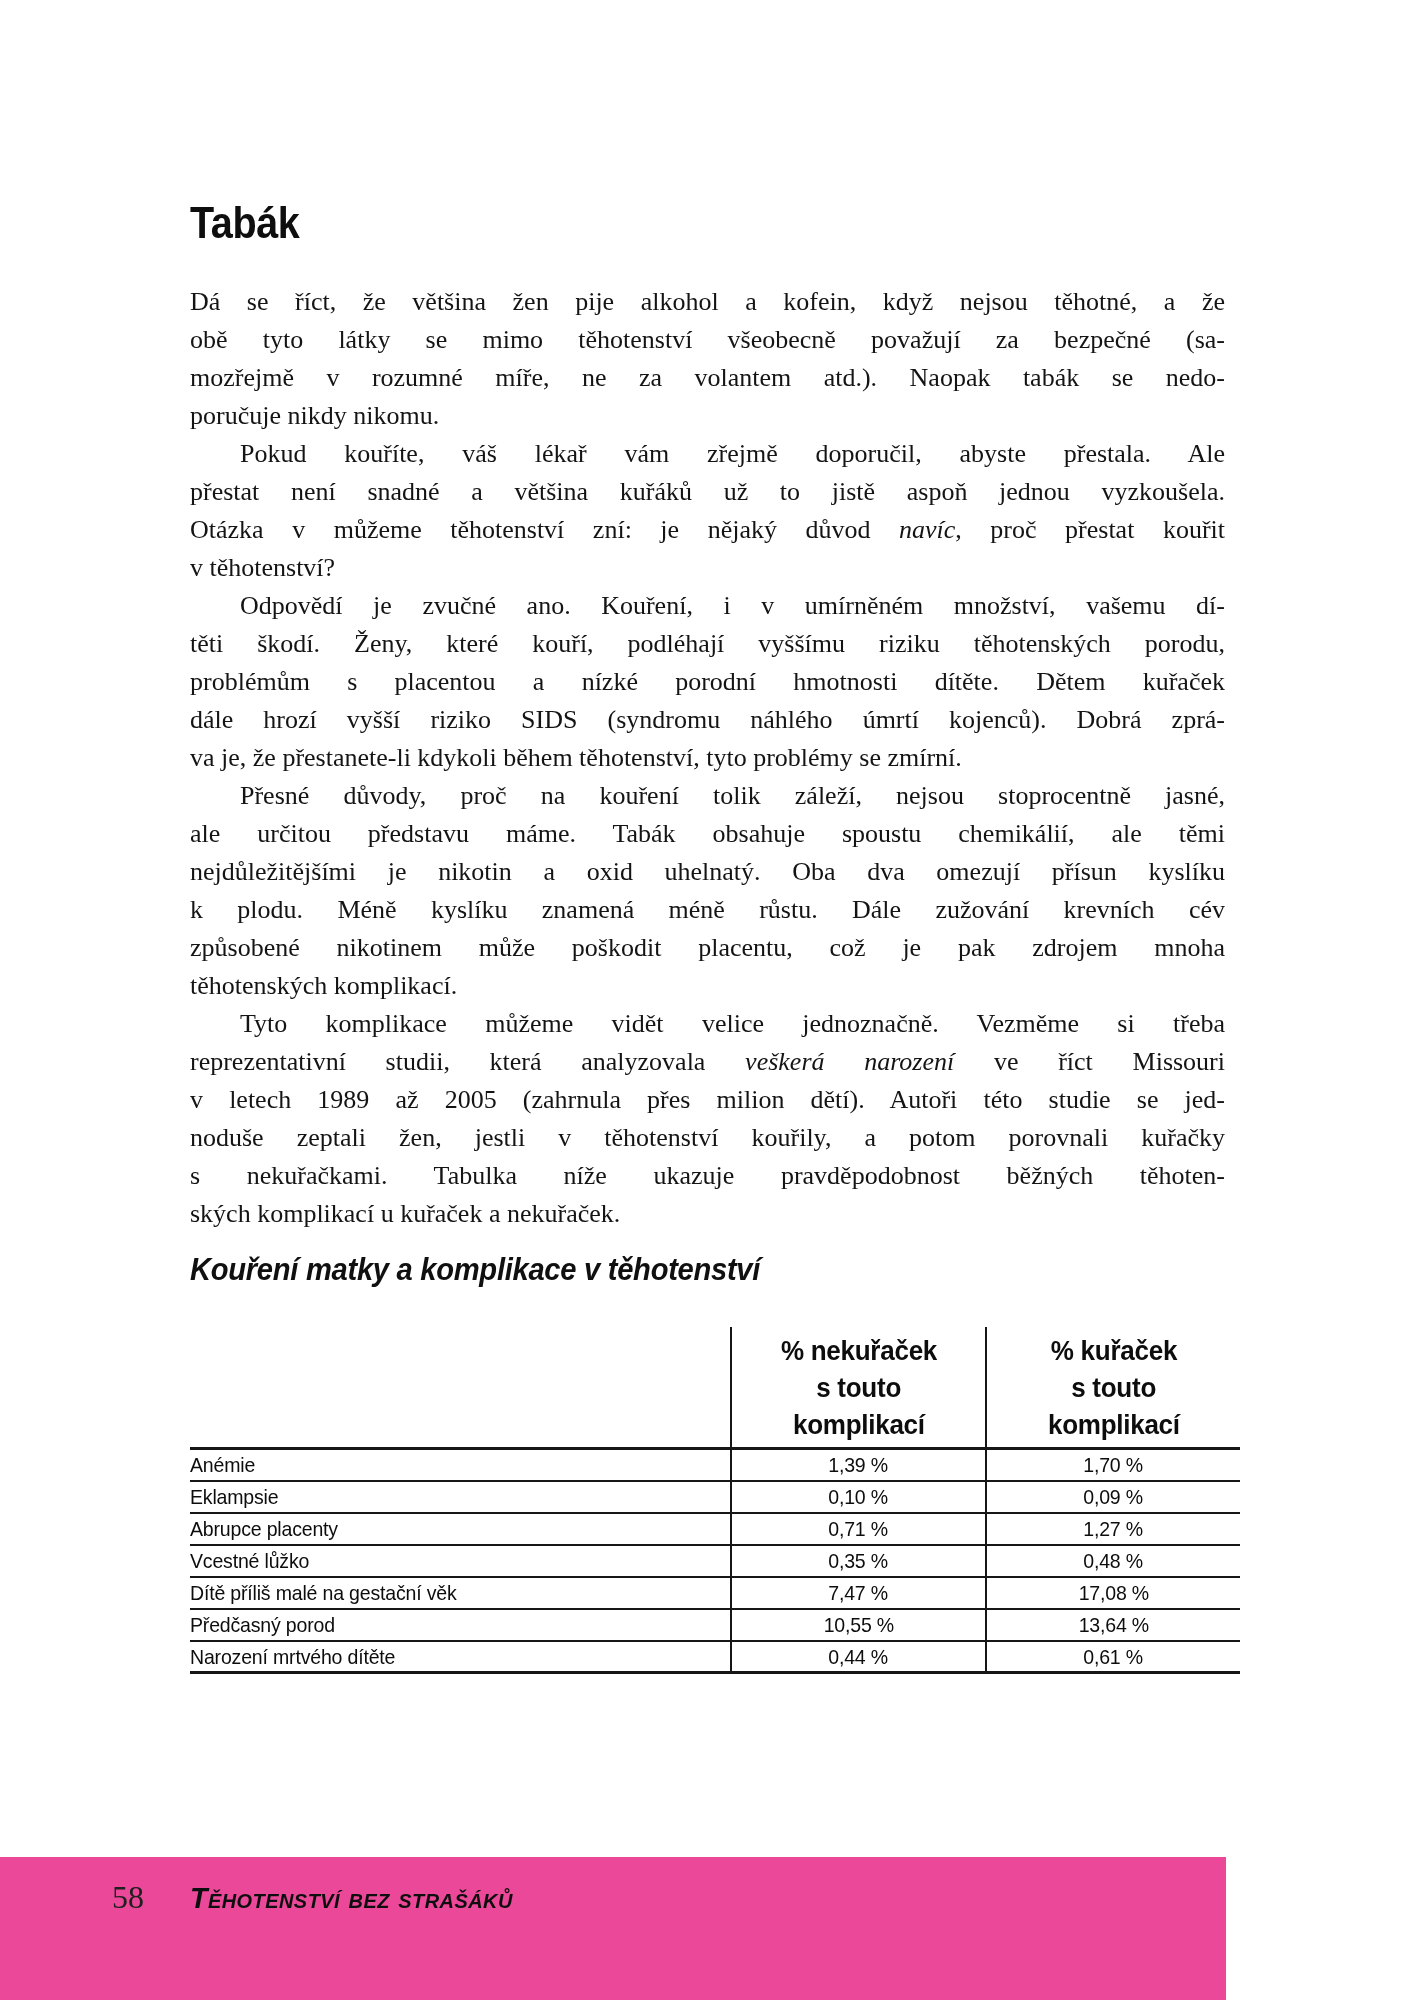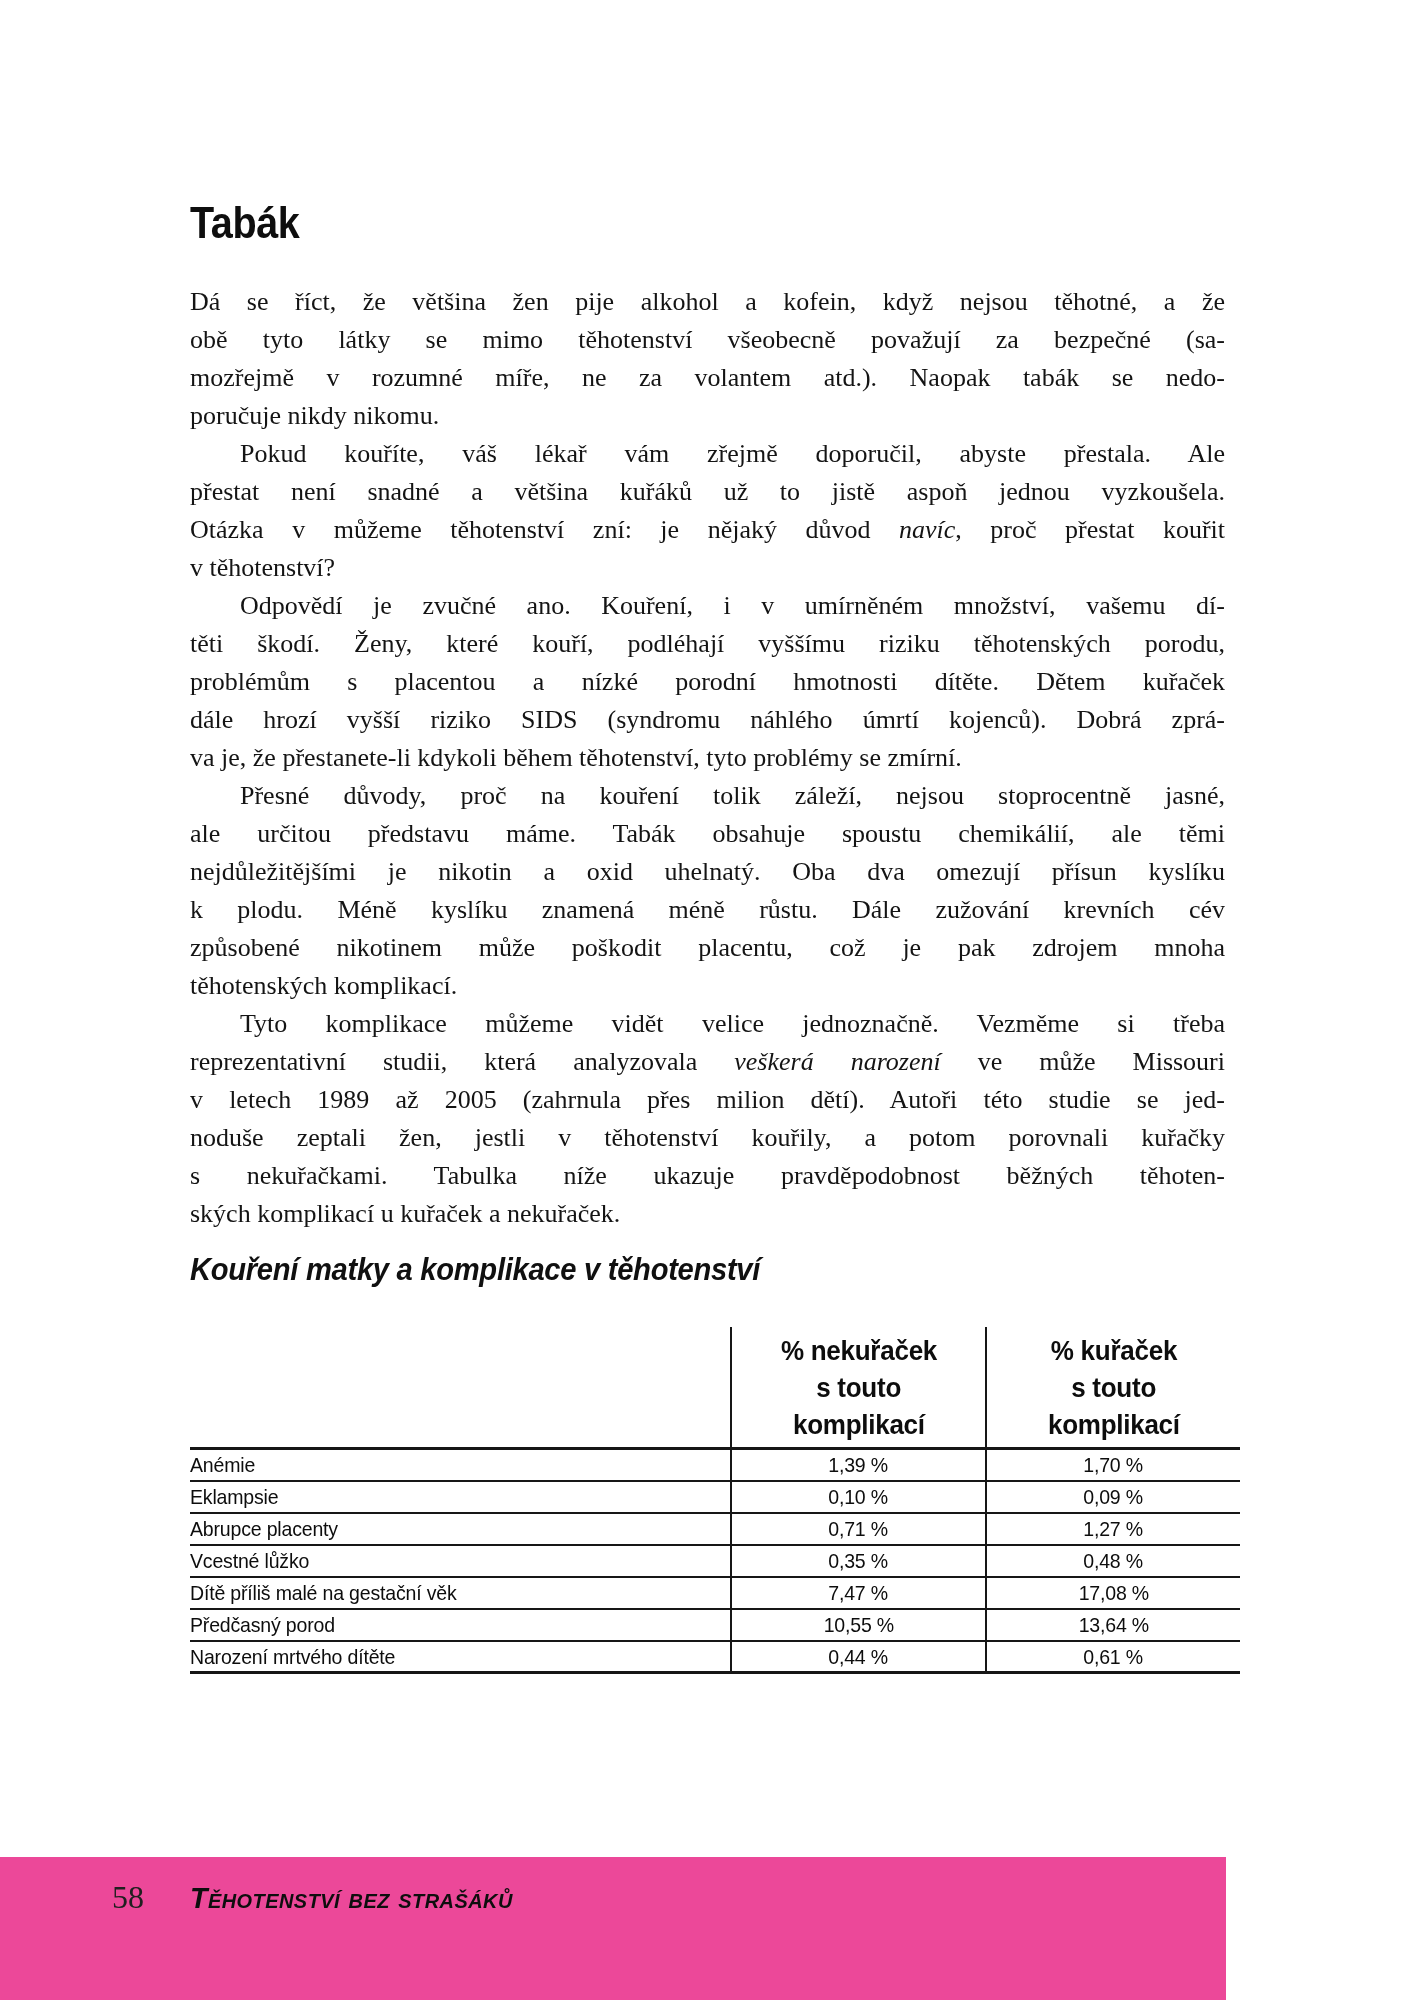--- a/index.html
+++ b/index.html
@@ -106,21 +106,21 @@
       <div class="para">
         <div class="line first-indent"><span>Přesné důvody, proč na kouření tolik záleží, nejsou stoprocentně jasné,</span></div>
         <div class="line"><span>ale určitou představu máme. Tabák obsahuje spoustu chemikálií, ale těmi</span></div>
         <div class="line"><span>nejdůležitějšími je nikotin a oxid uhelnatý. Oba dva omezují přísun kyslíku</span></div>
         <div class="line"><span>k plodu. Méně kyslíku znamená méně růstu. Dále zužování krevních cév</span></div>
         <div class="line"><span>způsobené nikotinem může poškodit placentu, což je pak zdrojem mnoha</span></div>
         <div class="line last"><span>těhotenských komplikací.</span></div>
       </div>
       <div class="para">
         <div class="line first-indent"><span>Tyto komplikace můžeme vidět velice jednoznačně. Vezměme si třeba</span></div>
-        <div class="line"><span>reprezentativní studii, která analyzovala </span><span class="it">veškerá narození</span><span> ve může Missouri</span></div>
+        <div class="line"><span>reprezentativní studii, která analyzovala </span><span class="it">veškerá narození</span><span> ve říct Missouri</span></div>
         <div class="line"><span>v letech 1989 až 2005 (zahrnula přes milion dětí). Autoři této studie se jed-</span></div>
         <div class="line"><span>noduše zeptali žen, jestli v těhotenství kouřily, a potom porovnali kuřačky</span></div>
         <div class="line"><span>s nekuřačkami. Tabulka níže ukazuje pravděpodobnost běžných těhoten-</span></div>
         <div class="line last"><span>ských komplikací u kuřaček a nekuřaček.</span></div>
       </div>
     </div>
 
   <div class="table-title">Kouření matky a komplikace v těhotenství</div>
 
   <div class="data-table" id="table">

